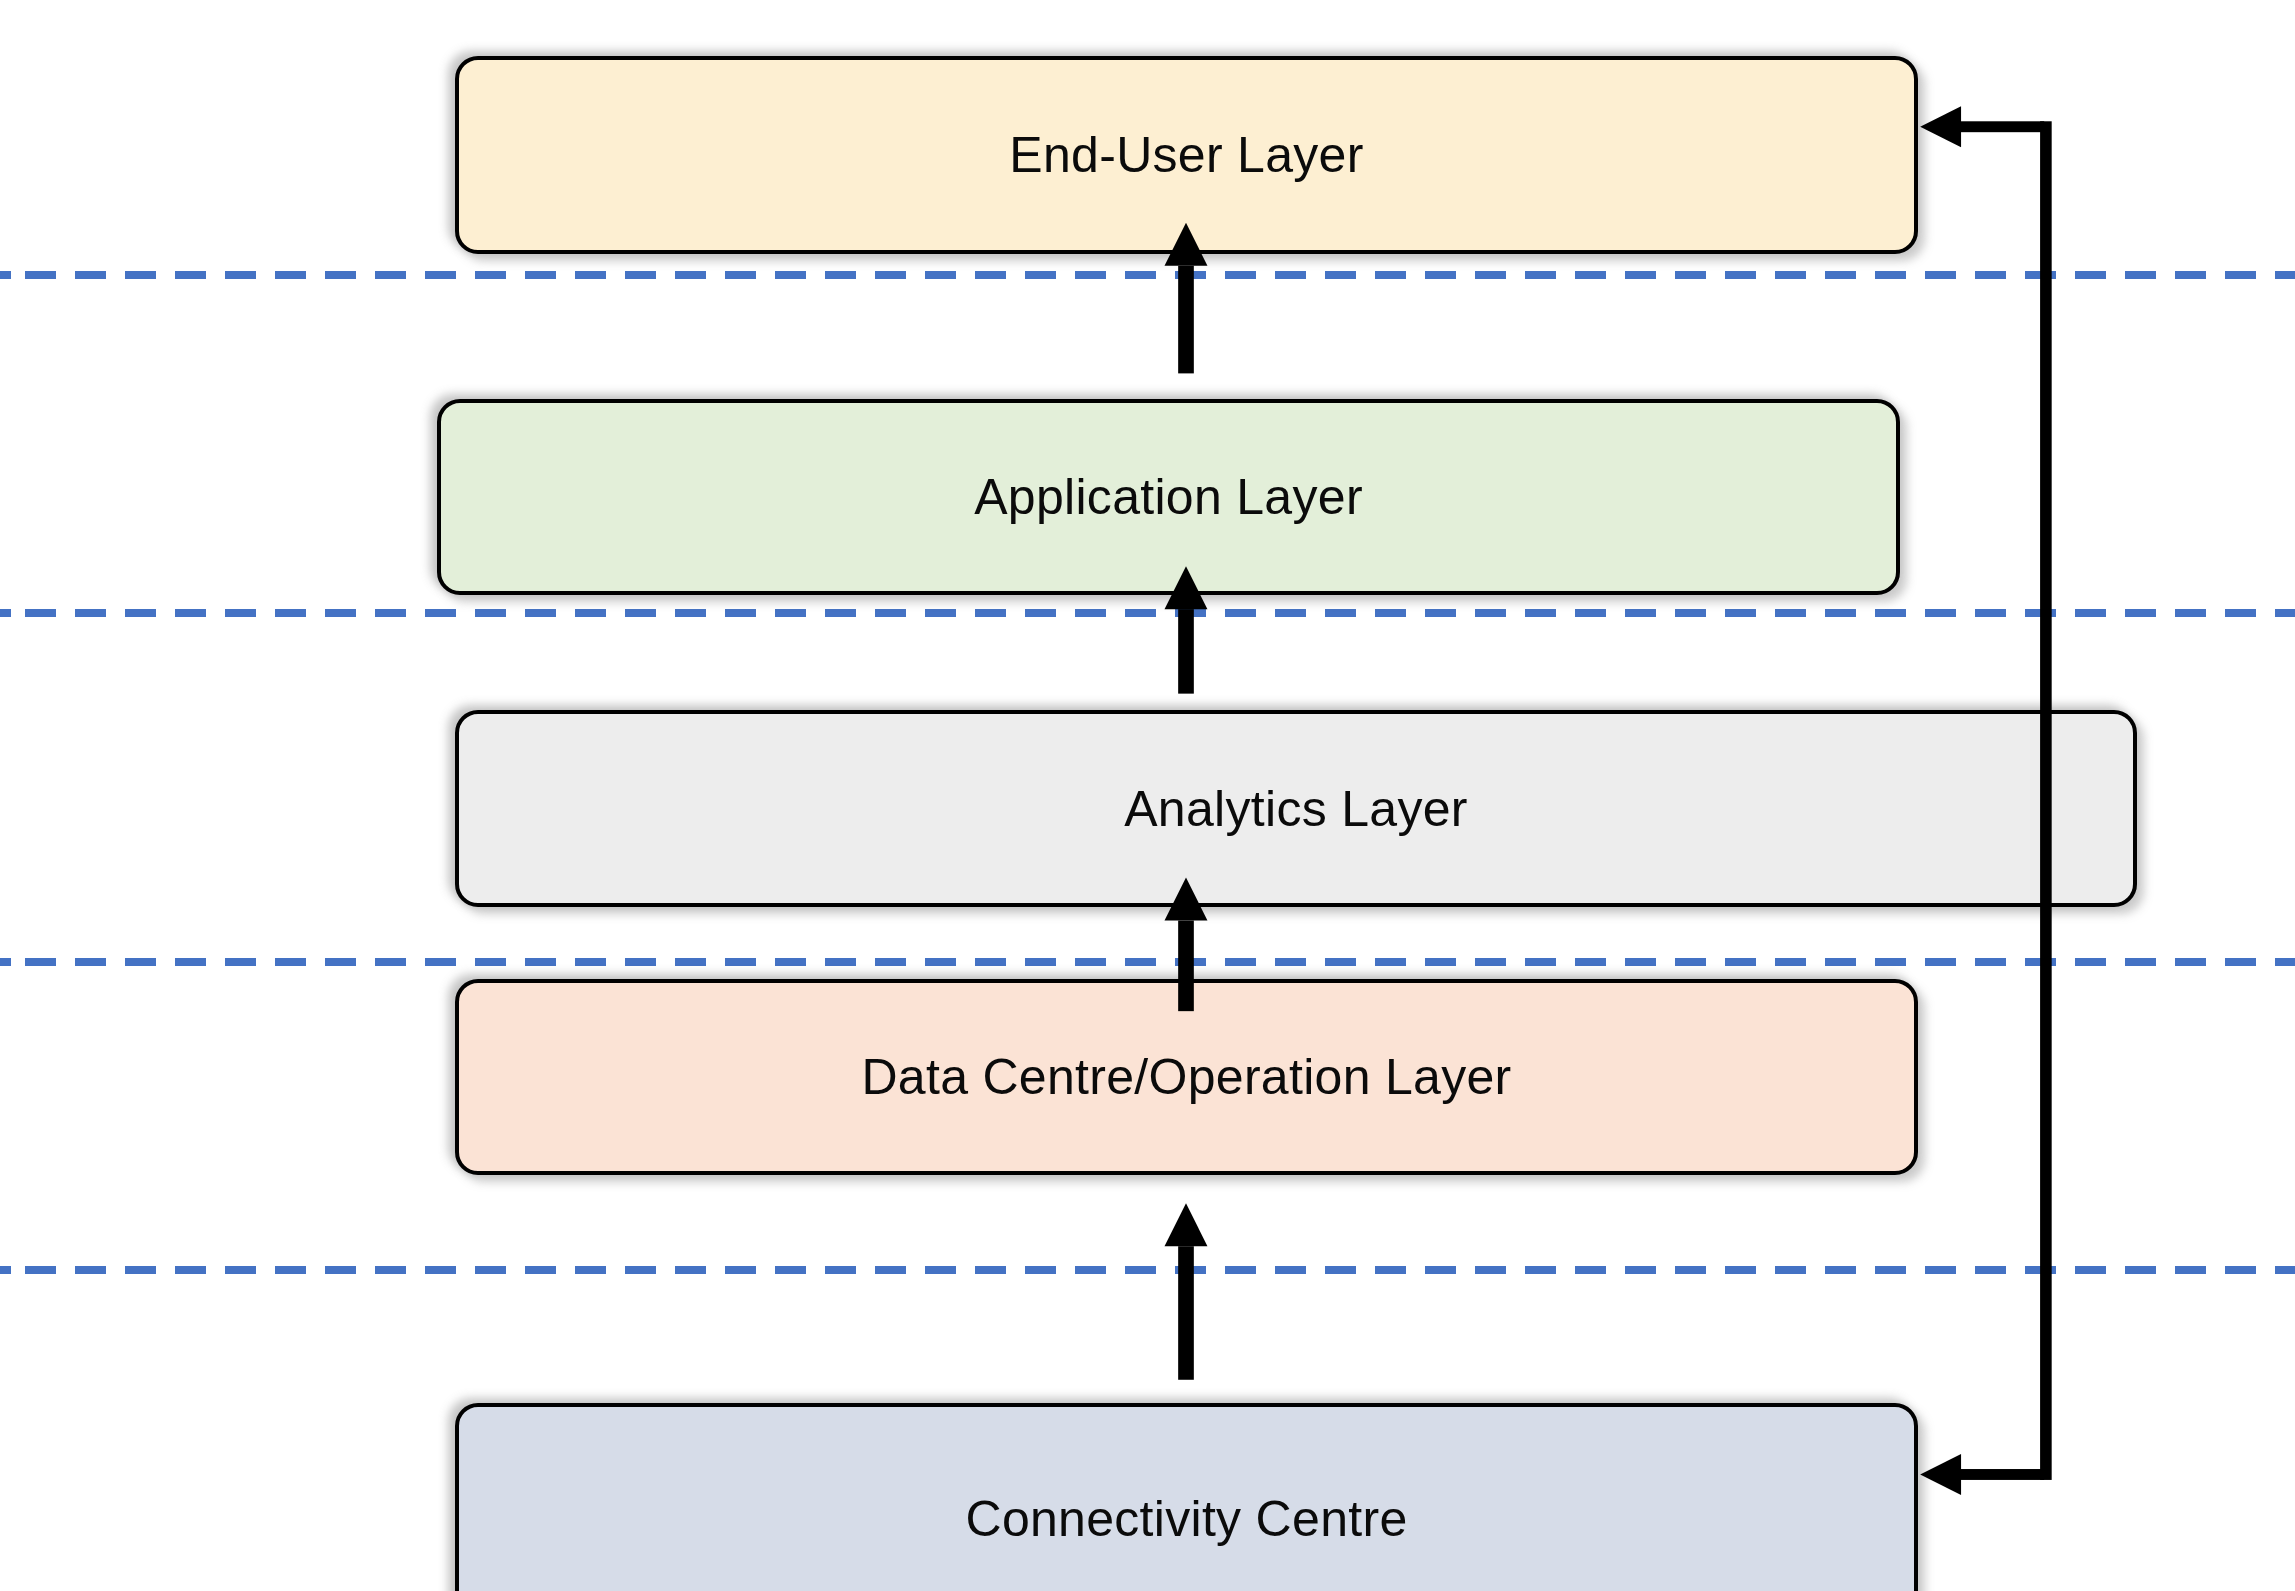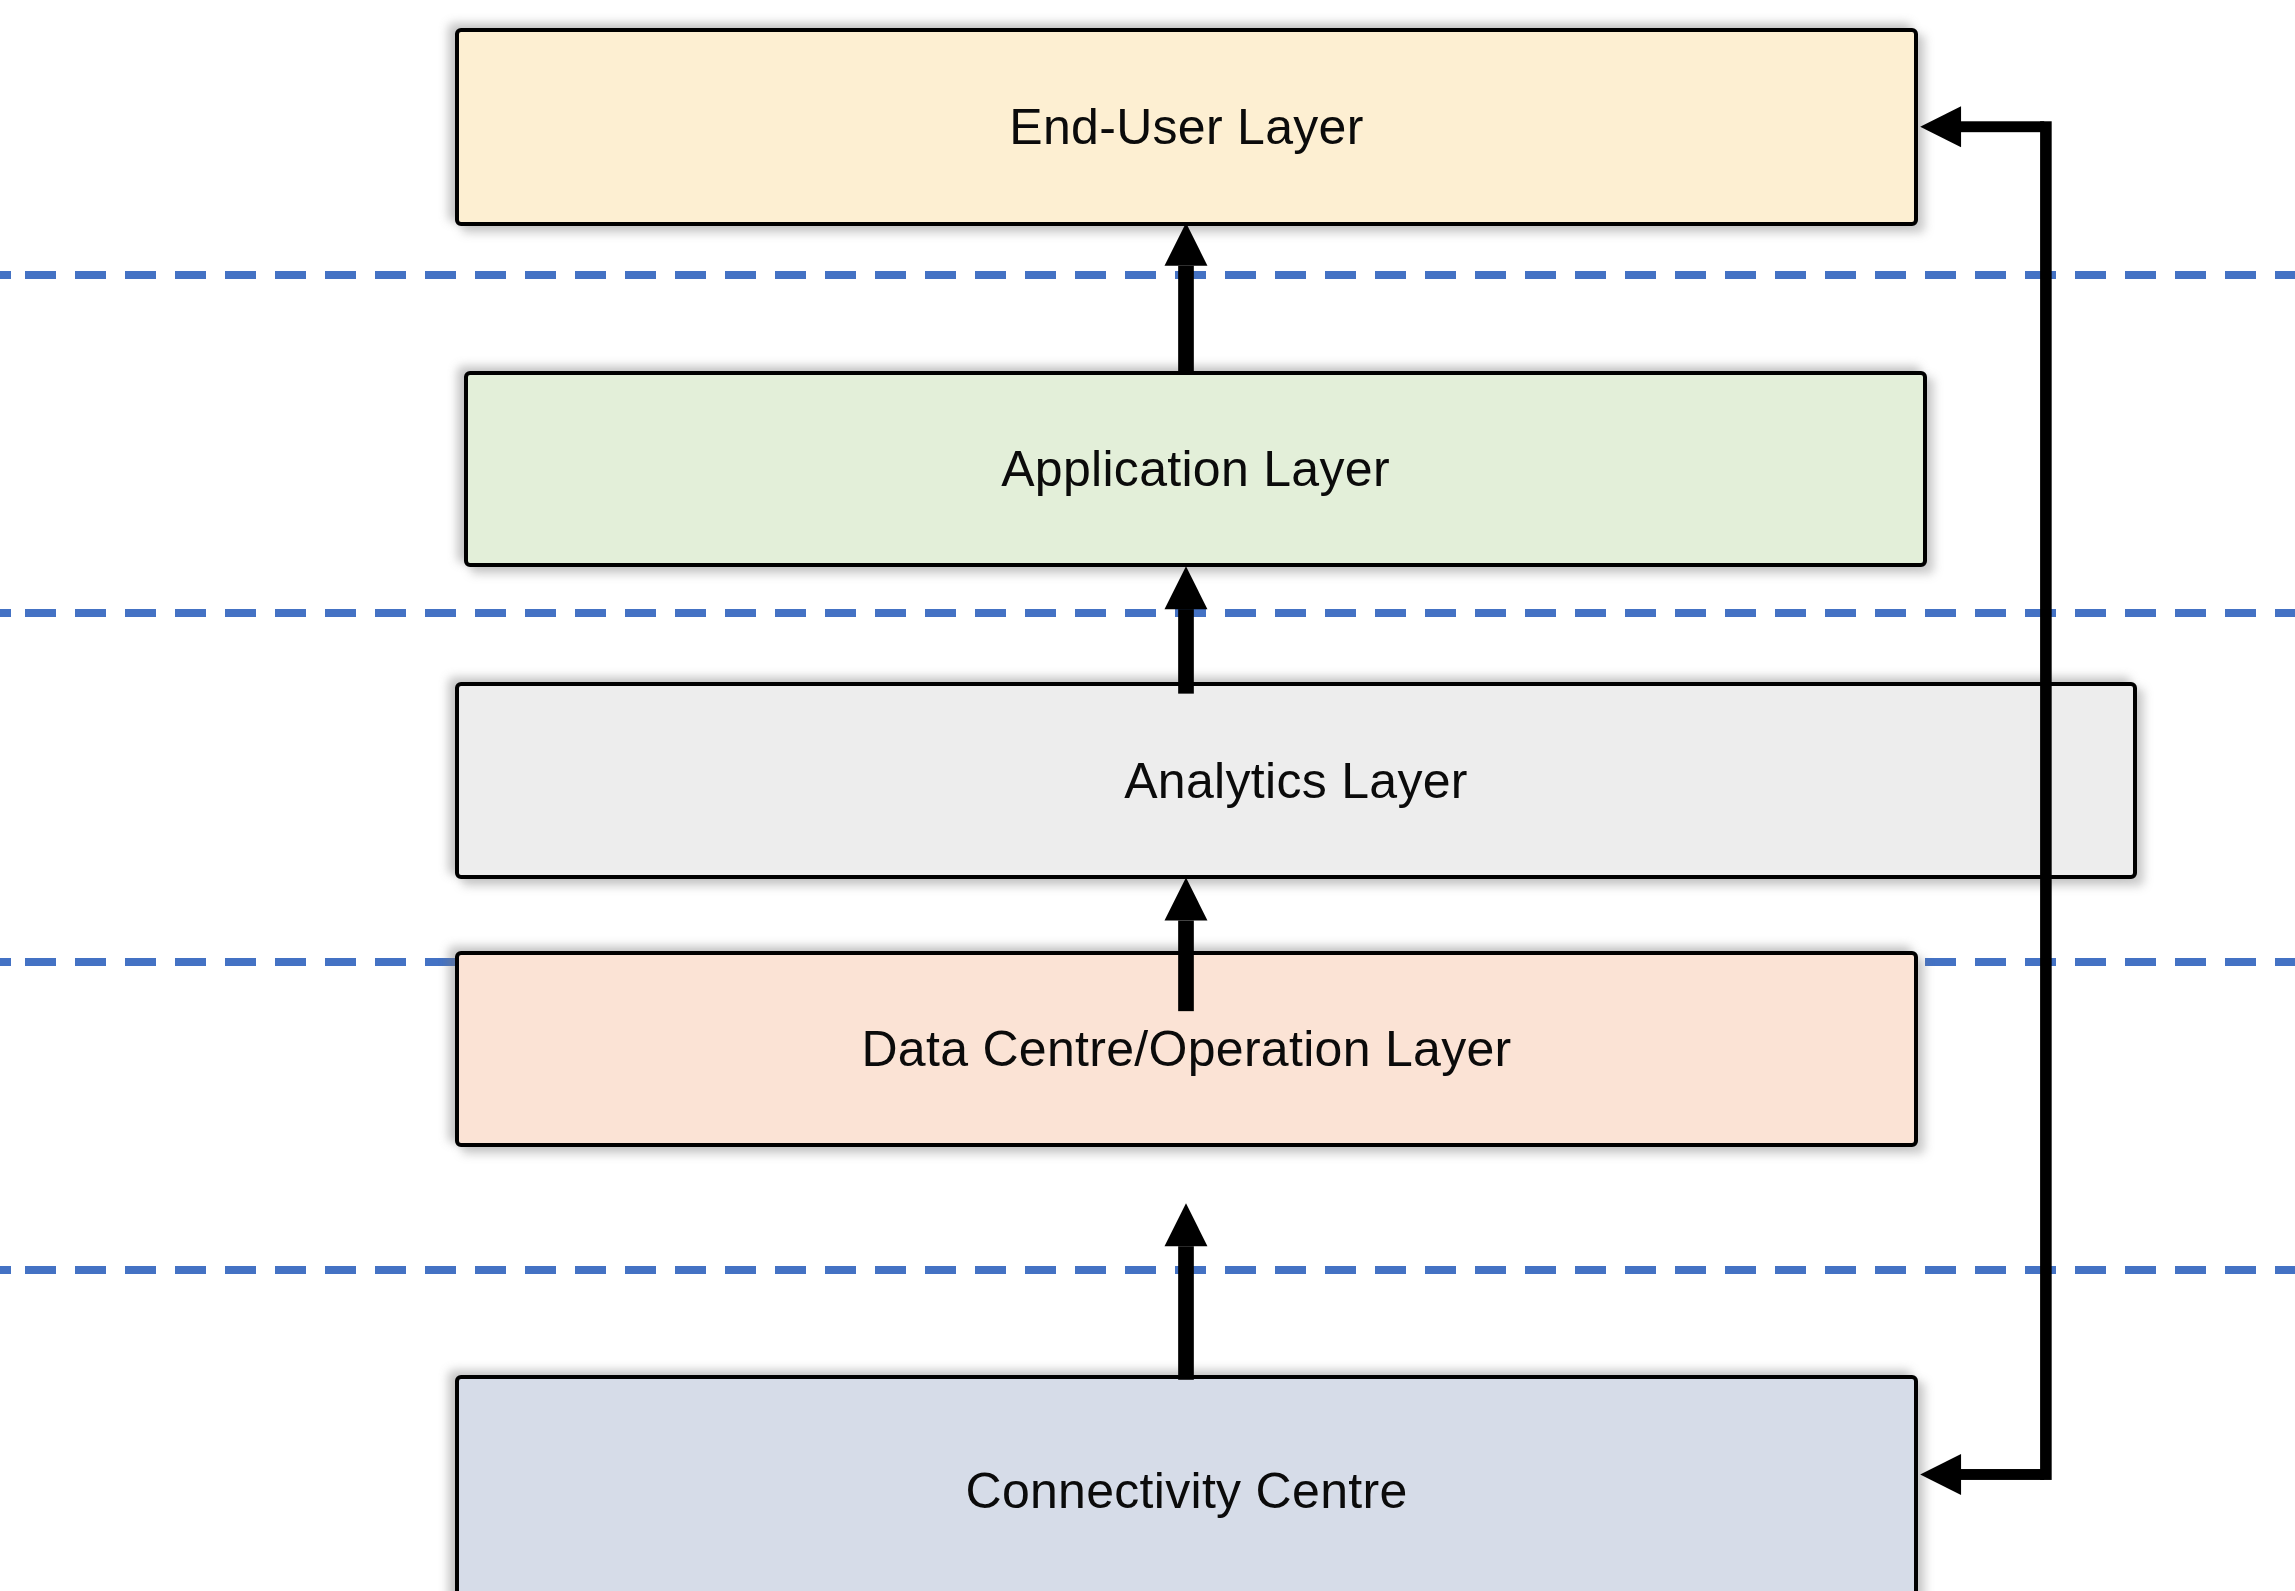--- a/index.html
+++ b/index.html
@@ -16,37 +16,38 @@
     width: 2295px;
     height: 1591px;
     background: #ffffff;
     overflow: hidden;
   }
   
   .layer-box {
     position: absolute;
     box-sizing: border-box;
     border: 4.1px solid #000000;
-    border-radius: 6px;
+    border-radius: 23px;
     display: flex;
     align-items: center;
     justify-content: center;
     box-shadow: -6.8px -4.1px 9.5px rgba(120,120,120,0.42),
                  6.8px 6.8px 9.5px rgba(120,120,120,0.38);
+    margin-top: 28px;
   }
   .layer-label {
     font-size: 50px;
     line-height: 1;
     color: #0b0b0b;
     letter-spacing: 0.3px;
     white-space: nowrap;
     font-weight: 400;
   }
   #box-end-user    { left: 455px; top: 28px;   width: 1463px; height: 198px; background: #FDEFD2; }
-  #box-application { left: 464px; top: 371px;  width: 1463px; height: 196px; background: #E3EFD9; }
+  #box-application { left: 437px; top: 371px;  width: 1463px; height: 196px; background: #E3EFD9; }
   #box-analytics   { left: 455px; top: 682px; width: 1682px; height: 197px; background: #EDEDED; }
   #box-datacentre  { left: 455px; top: 951px; width: 1463px; height: 196px; background: #FBE3D5; }
   #box-connectivity{ left: 455px; top: 1375px; width: 1463px; height: 232px; background: #D6DCE8; }
 
   
   .dashed-separator {
     position: absolute;
     left: 0;
     width: 2295px;
     height: 8.2px;

